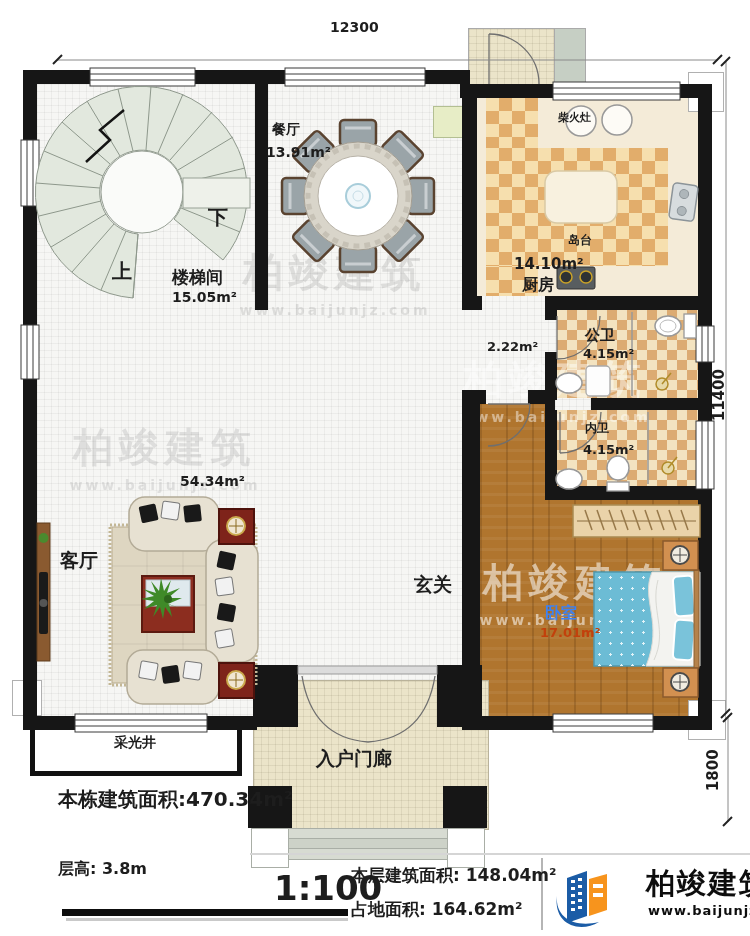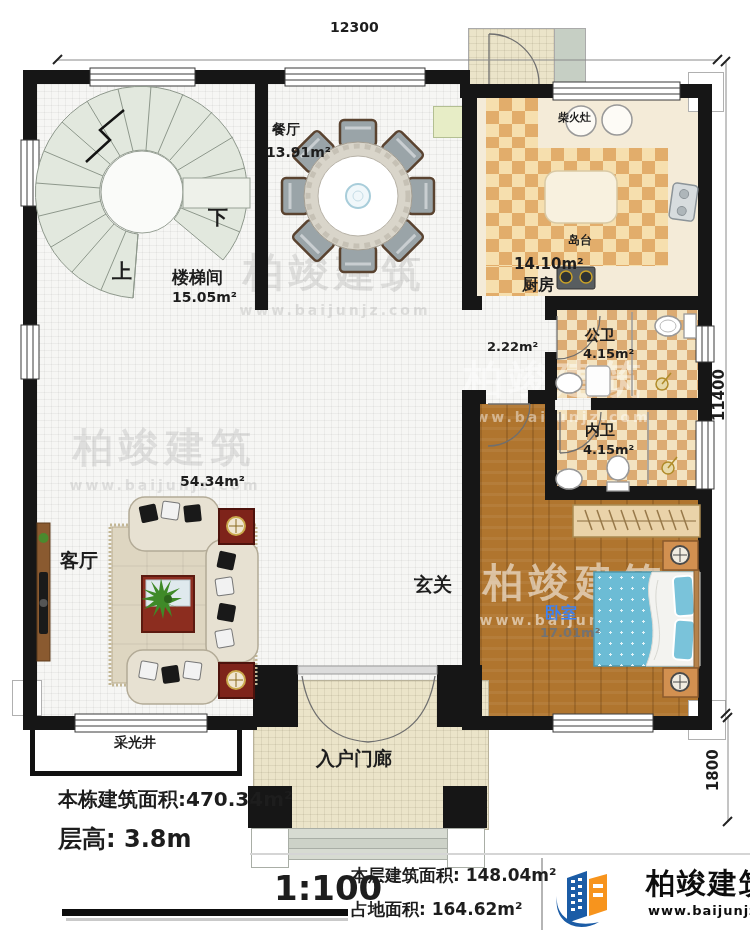--- a/index.html
+++ b/index.html
@@ -429,35 +429,35 @@
   <div class="lbl" style="left:558px;top:112px;font-size:11px;">柴火灶</div>
   <div class="lbl" style="left:568px;top:190px;font-size:12px;margin-top:44px;">岛台</div>
   <div class="lbl" style="left:522px;top:228px;font-size:16px;margin-top:48px;">厨房</div>
   <div class="lbl" style="left:514px;top:256px;font-size:15px;">14.10m²</div>
 
   <div class="lbl" style="left:487px;top:340px;font-size:13px;">2.22m²</div>
 
   <div class="lbl" style="left:585px;top:327px;font-size:15px;">公卫</div>
   <div class="lbl" style="left:583px;top:347px;font-size:13px;">4.15m²</div>
 
-  <div class="lbl" style="left:585px;top:422px;font-size:15px;">内卫</div>
+  <div class="lbl" style="left:585px;top:422px;font-size:12px;">内卫</div>
   <div class="lbl" style="left:583px;top:443px;font-size:13px;">4.15m²</div>
 
   <div class="lbl" style="left:545px;top:604px;font-size:16px;color:#3b82f6;">卧室</div>
-  <div class="lbl" style="left:540px;top:626px;font-size:13px;color:#737373;">17.01m²</div>
+  <div class="lbl" style="left:540px;top:626px;font-size:13px;color:#c2410c;">17.01m²</div>
 
   <div class="lbl" style="left:366px;top:574px;font-size:19px;margin-left:48px;">玄关</div>
   <div class="lbl" style="left:60px;top:550px;font-size:19px;">客厅</div>
   <div class="lbl" style="left:180px;top:474px;font-size:14px;">54.34m²</div>
 
   <div class="lbl" style="left:316px;top:748px;font-size:19px;">入户门廊</div>
   <div class="lbl" style="left:30px;top:735px;width:210px;text-align:center;font-size:14px;">采光井</div>
 
   <div class="lbl" style="left:58px;top:788px;font-size:20px;">本栋建筑面积:470.34m²</div>
-  <div class="lbl" style="left:58px;top:826px;font-size:24px;">层高: 3.8m</div>
+  <div class="lbl" style="left:58px;top:860px;font-size:16px;">层高: 3.8m</div>
 
   <div class="abs" style="left:250px;top:853px;width:500px;height:2px;background:#d5d5d5;"></div>
   <div class="abs" style="left:541px;top:858px;width:2px;height:72px;background:#b5b5b5;"></div>
 
   <div class="abs" style="left:62px;top:909px;width:286px;height:7px;background:#0d0d0d;"></div>
   <div class="abs" style="left:66px;top:918px;width:282px;height:3px;background:#c9c9c9;"></div>
   <div class="lbl" style="left:274px;top:870px;font-size:34px;">1:100</div>
 
   <div class="lbl" style="left:351px;top:866px;font-size:17px;">本层建筑面积: 148.04m²</div>
   <div class="lbl" style="left:351px;top:900px;font-size:17px;">占地面积: 164.62m²</div>

